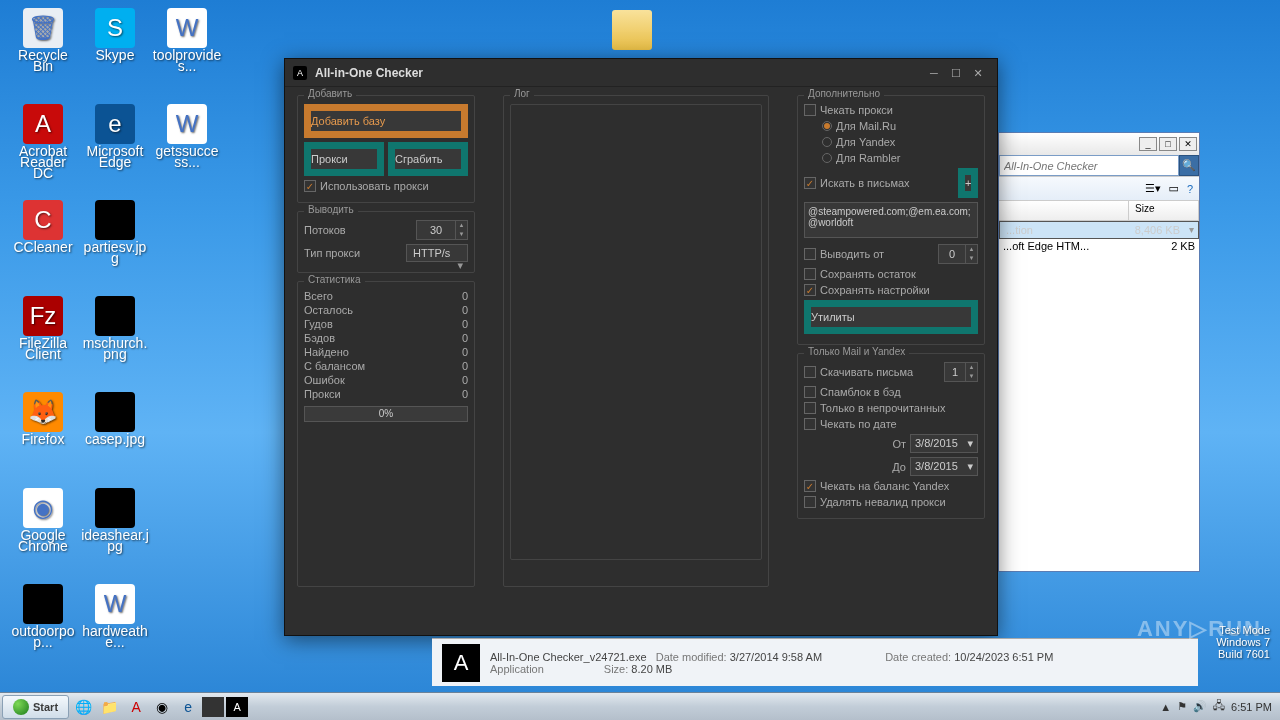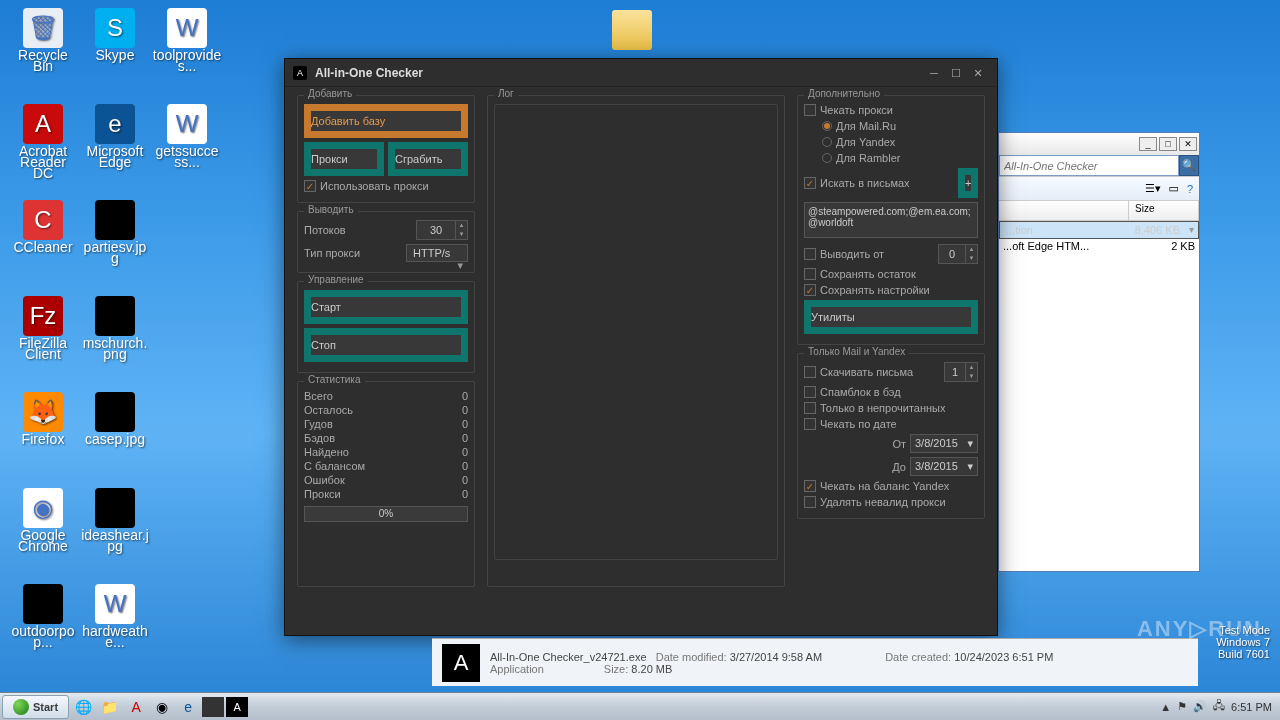--- a/index.html
+++ b/index.html
@@ -21,21 +21,21 @@
 .ex-head{height:20px;background:linear-gradient(#fff,#eee);border-bottom:1px solid #ccc;display:flex}
 .ex-head div{border-right:1px solid #ccc;padding:2px 6px;font-size:10px}
 .ex-row{height:18px;display:flex;padding:1px 4px;font-size:10px}
 .ex-row.sel{background:#cce4f7}
 
 .app{position:absolute;top:58px;left:284px;width:714px;height:578px;background:#2e2e2e;border:1px solid #111;box-shadow:0 4px 20px rgba(0,0,0,.5);color:#ccc}
 .titlebar{height:28px;display:flex;align-items:center;padding:0 8px;background:#2e2e2e;border-bottom:1px solid #222}
 .titlebar .ico{width:14px;height:14px;background:#000;color:#fff;text-align:center;line-height:14px;font-size:9px;border-radius:2px;margin-right:8px}
 .titlebar .ttl{flex:1;font-weight:600;font-size:12px;color:#ddd}
 .wbtn{width:22px;height:18px;color:#aaa;text-align:center;line-height:18px;cursor:pointer}
-.app-body{display:flex;padding:8px 12px;gap:12px;height:508px}
+.app-body{display:flex;padding:8px 12px;gap:28px;height:508px}
 .col1{width:178px;display:flex;flex-direction:column;gap:8px}
 .col2{flex:1}
 .col3{width:188px;display:flex;flex-direction:column;gap:8px}
 .grp{border:1px solid #444;border-radius:2px;padding:8px 6px 6px;position:relative}
 .grp-t{position:absolute;top:-8px;left:6px;background:#2e2e2e;padding:0 4px;color:#999;font-size:10px}
 .btn{background:#383838;border:7px solid #0f766e;color:#ccc;padding:4px 0;cursor:pointer;width:100%;margin-bottom:4px;font-size:11px}
 .btn.accent{border-color:#c77a2e;color:#e69a4e}
 .row{display:flex;align-items:center;gap:4px;margin-bottom:4px}
 .chk{width:12px;height:12px;border:1px solid #666;background:#333;display:inline-flex;align-items:center;justify-content:center;color:#c77a2e;font-size:10px;flex-shrink:0}
 .chk.on::before{content:"✓"}
@@ -202,25 +202,20 @@
                   <span>▲</span>
                   <span>▼</span>
                 </div>
               </div>
           </div>
           <div class="row">
               <span class="lbl" style="flex:1">Тип прокси</span>
             <div class="sel" style="width:62px">HTTP/s</div>
           </div>
         </div>
-        <div class="grp">
-          <div class="grp-t">Управление</div>
-          <div class="btn">Старт</div>
-          <div class="btn">Стоп</div>
-        </div>
         <div class="grp" style="flex:1">
           <div class="grp-t">Статистика</div>
           <div id="stat-rows">
               <div class="stat-row">
                 <span>Всего</span>
                 <span>0</span>
               </div>
               <div class="stat-row">
                 <span>Осталось</span>
                 <span>0</span>

